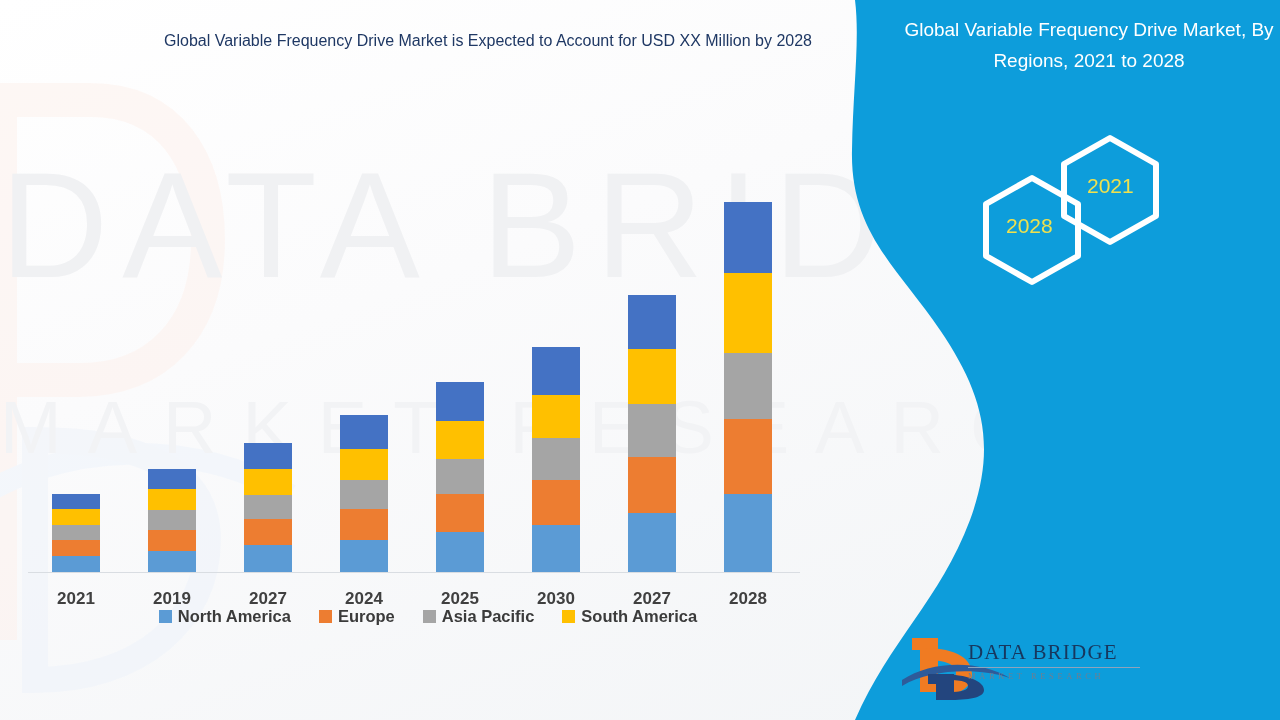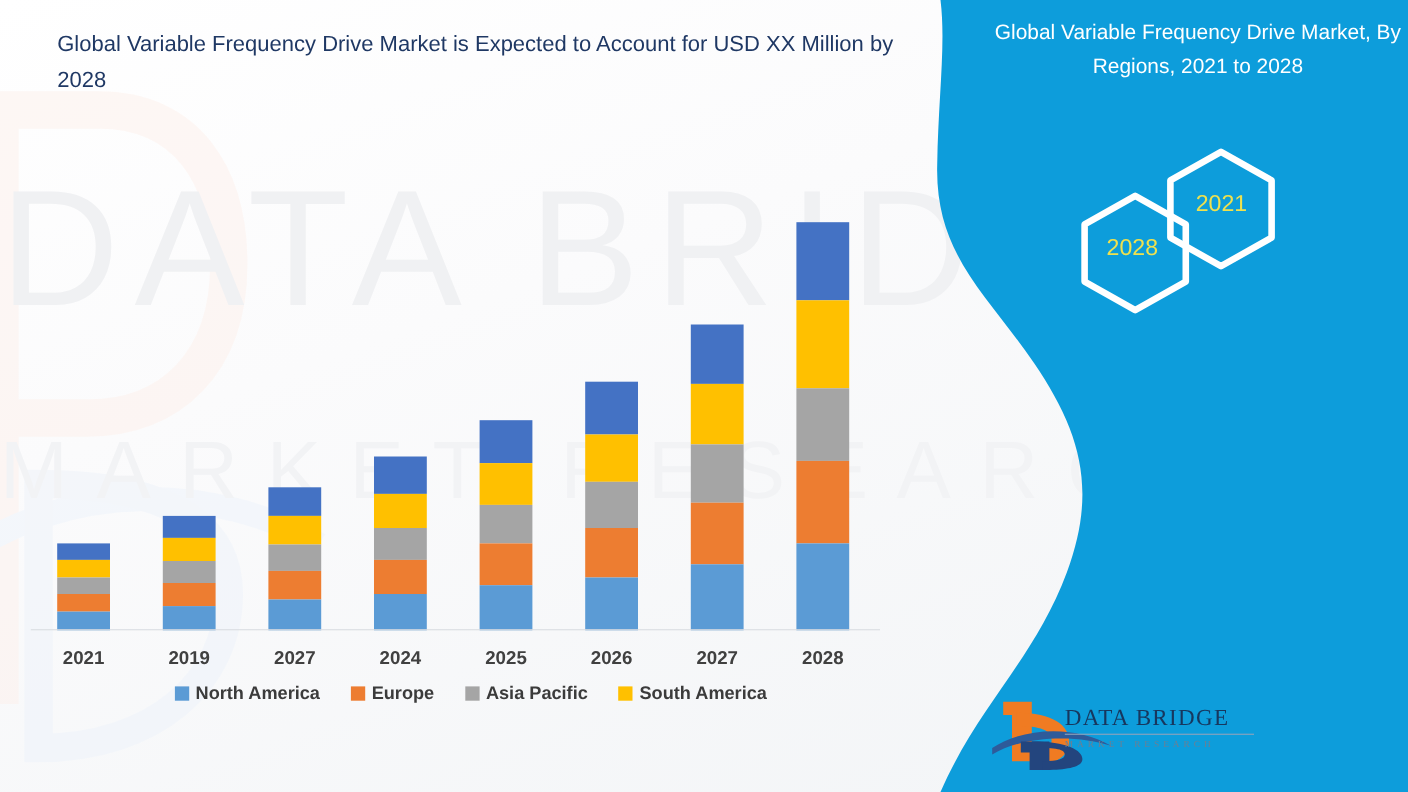--- a/index.html
+++ b/index.html
@@ -20,36 +20,36 @@
   
   #watermark{position:absolute;left:0;top:150px;width:900px;
     text-align:center;pointer-events:none;user-select:none;}
   #watermark .wm1{font-size:150px;letter-spacing:14px;color:#f0f1f3;
      font-weight:400;line-height:150px;white-space:nowrap;}
   #watermark .wm2{font-size:74px;letter-spacing:26px;color:#f2f3f5;
      font-weight:400;line-height:80px;margin-top:88px;white-space:nowrap;}
 
   
   #chart-title{position:absolute;left:52px;top:24px;width:760px;
-    text-align:left;color:#1f3864;font-size:20px;line-height:33px;}
+    text-align:right;color:#1f3864;font-size:16px;line-height:33px;}
 
   
   #chart-area{position:absolute;left:0;top:0;width:840px;height:660px;}
   #plot{position:absolute;left:28px;top:130px;width:772px;height:443px;}
   #baseline{position:absolute;left:28px;top:572px;width:772px;height:1px;background:#d9dde2;}
   .bar-group{position:absolute;bottom:0;width:48px;}
   .bar{position:absolute;bottom:0;width:48px;}
   .seg{width:48px;display:block;}
 
   #xlabels{position:absolute;left:28px;top:589px;width:772px;height:26px;}
   .xtick{position:absolute;width:96px;text-align:center;font-size:17px;
     color:#404040;font-weight:600;top:0;}
 
   
-  #legend{position:absolute;left:28px;top:617px;width:800px;height:26px;
+  #legend{position:absolute;left:28px;top:603px;width:800px;height:26px;
     display:flex;align-items:center;justify-content:center;gap:28px;}
   .legend-item{display:flex;align-items:center;gap:6px;}
   .legend-swatch{width:13px;height:13px;display:block;}
   .legend-label{font-size:16.5px;color:#3b3b3b;font-weight:600;white-space:nowrap;}
 
   
   #right-panel{position:absolute;left:820px;top:0;width:460px;height:720px;}
   #right-content{position:absolute;left:0;top:0;width:460px;height:720px;}
 
   #panel-title{position:absolute;left:78px;top:14px;width:382px;
@@ -164,21 +164,21 @@
             </div>
           </div>
         </div>
       <div id="baseline"></div>
       <div id="xlabels">
           <div class="xtick" style="left: 0px;">2021</div>
           <div class="xtick" style="left: 96px;">2019</div>
           <div class="xtick" style="left: 192px;">2027</div>
           <div class="xtick" style="left: 288px;">2024</div>
           <div class="xtick" style="left: 384px;">2025</div>
-          <div class="xtick" style="left: 480px;">2026</div>
+          <div class="xtick" style="left: 480px;">2030</div>
           <div class="xtick" style="left: 576px;">2027</div>
           <div class="xtick" style="left: 672px;">2028</div>
         </div>
     </div>
 
     <div id="legend">
         <div class="legend-item">
           <span class="legend-swatch" style="background: rgb(91, 155, 213);"></span>
           <span class="legend-label">North America</span>
         </div>

